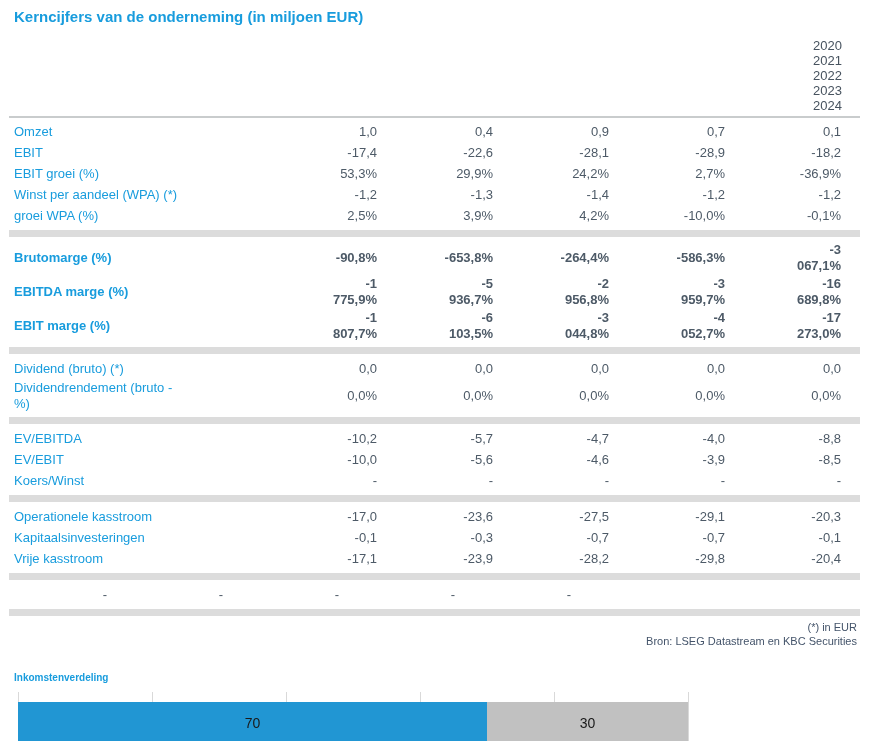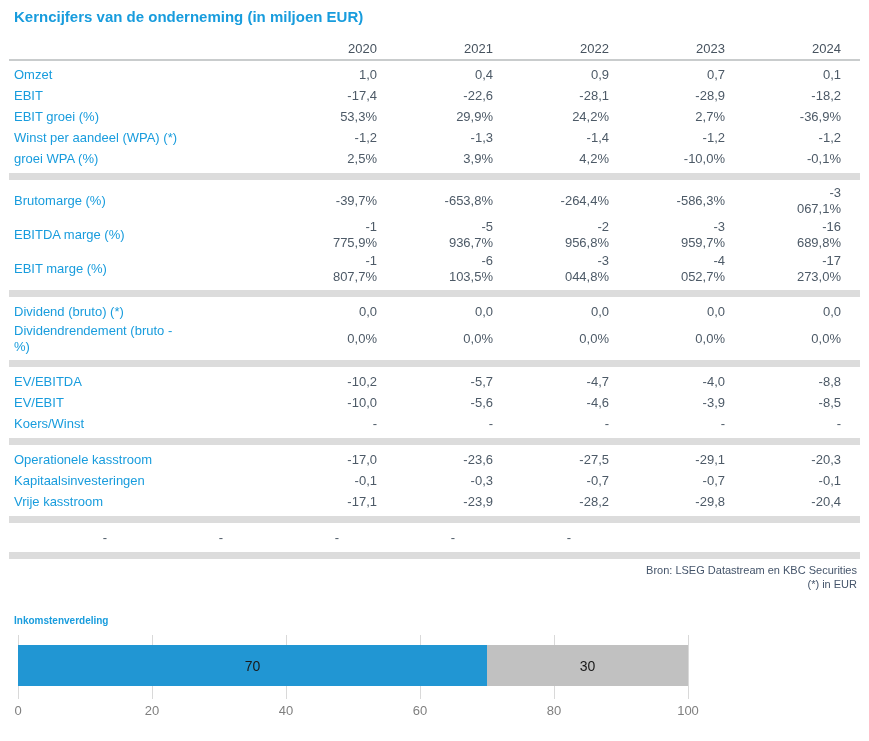--- a/index.html
+++ b/index.html
@@ -20,26 +20,26 @@
   .ktable { width:851px; }
   .trow { display:flex; align-items:center; min-height:21px; }
   .trow .lbl {
     width:270px; padding-left:5px; color:#189cdd; font-size:13px;
     line-height:16px; white-space:pre-line;
   }
   .trow .num {
     width:116px; text-align:right; padding-right:18px; font-size:13px;
     line-height:16px; color:#4d5a67; white-space:pre-line;
   }
-  .hrow { display:flex; align-items:flex-end; min-height:18px; margin-bottom:3px; }
+  .hrow { display:flex; align-items:flex-end; min-height:18px; margin-bottom:3px;flex-direction:column; }
   .hrow .lbl { width:270px; }
   .hrow .num { width:116px; text-align:right; padding-right:18px; font-size:13px; color:#47535f; }
   .hrule { height:2px; background:#c9cccd; margin-bottom:3px; }
   .band { height:7px; background:#dcdcdc; margin:4px 0; }
-  .dbl .trow { min-height:34px; }
+  .dbl .trow { min-height:34px;font-weight:bold; }
 
   .footnotes { text-align:right; padding-right:3px; margin-top:2px; }
   .footnotes div { font-size:11px; line-height:14px; color:#44546a; }
 
   
   .chart-title {
     color:#189cdd; font-size:10px; font-weight:bold;
     padding-left:5px; margin-top:24px; margin-bottom:9px;
   }
   .chart { position:relative; }
@@ -111,21 +111,21 @@
         <div class="num">4,2%</div>
         <div class="num">-10,0%</div>
         <div class="num">-0,1%</div>
       </div>
     </div>
     <div class="band"></div>
 
     <div class="group dbl">
       <div class="trow">
         <div class="lbl">Brutomarge (%)</div>
-        <div class="num">-39,7%</div>
+        <div class="num">-90,8%</div>
         <div class="num">-653,8%</div>
         <div class="num">-264,4%</div>
         <div class="num">-586,3%</div>
         <div class="num">-3
 067,1%</div>
       </div>
       <div class="trow">
         <div class="lbl">EBITDA marge (%)</div>
         <div class="num">-1
 775,9%</div>
@@ -236,22 +236,22 @@
         <div class="num">-</div>
         <div class="num">-</div>
         <div class="num">-</div>
         <div class="num">-</div>
         <div class="num">-</div>
       </div>
     </div>
     <div class="band"></div>
 
     <div class="footnotes">
+      <div>(*) in EUR</div>
       <div>Bron: LSEG Datastream en KBC Securities</div>
-      <div>(*) in EUR</div>
     </div>
   </div>
 
   <div class="chart-title">Inkomstenverdeling</div>
   <div class="chart">
     <div class="plot">
       <div class="gridline" style="left: 0%;"></div>
       <div class="gridline" style="left: 20%;"></div>
       <div class="gridline" style="left: 40%;"></div>
       <div class="gridline" style="left: 60%;"></div>

